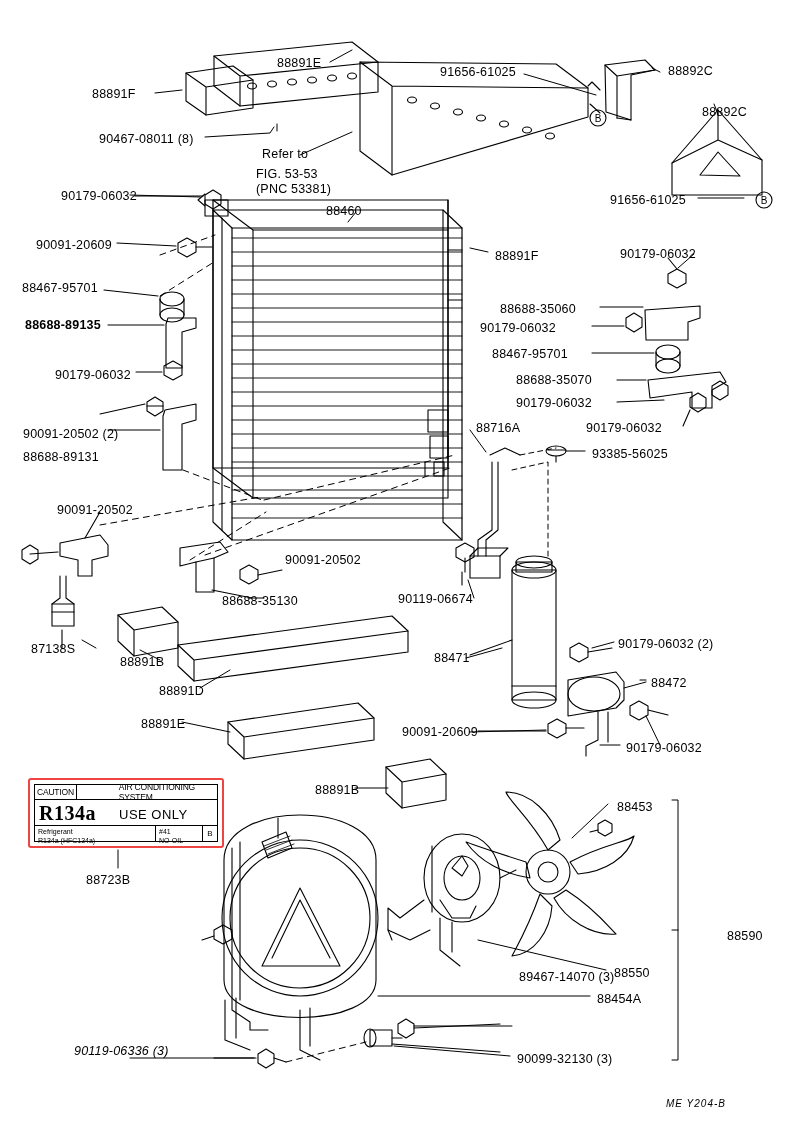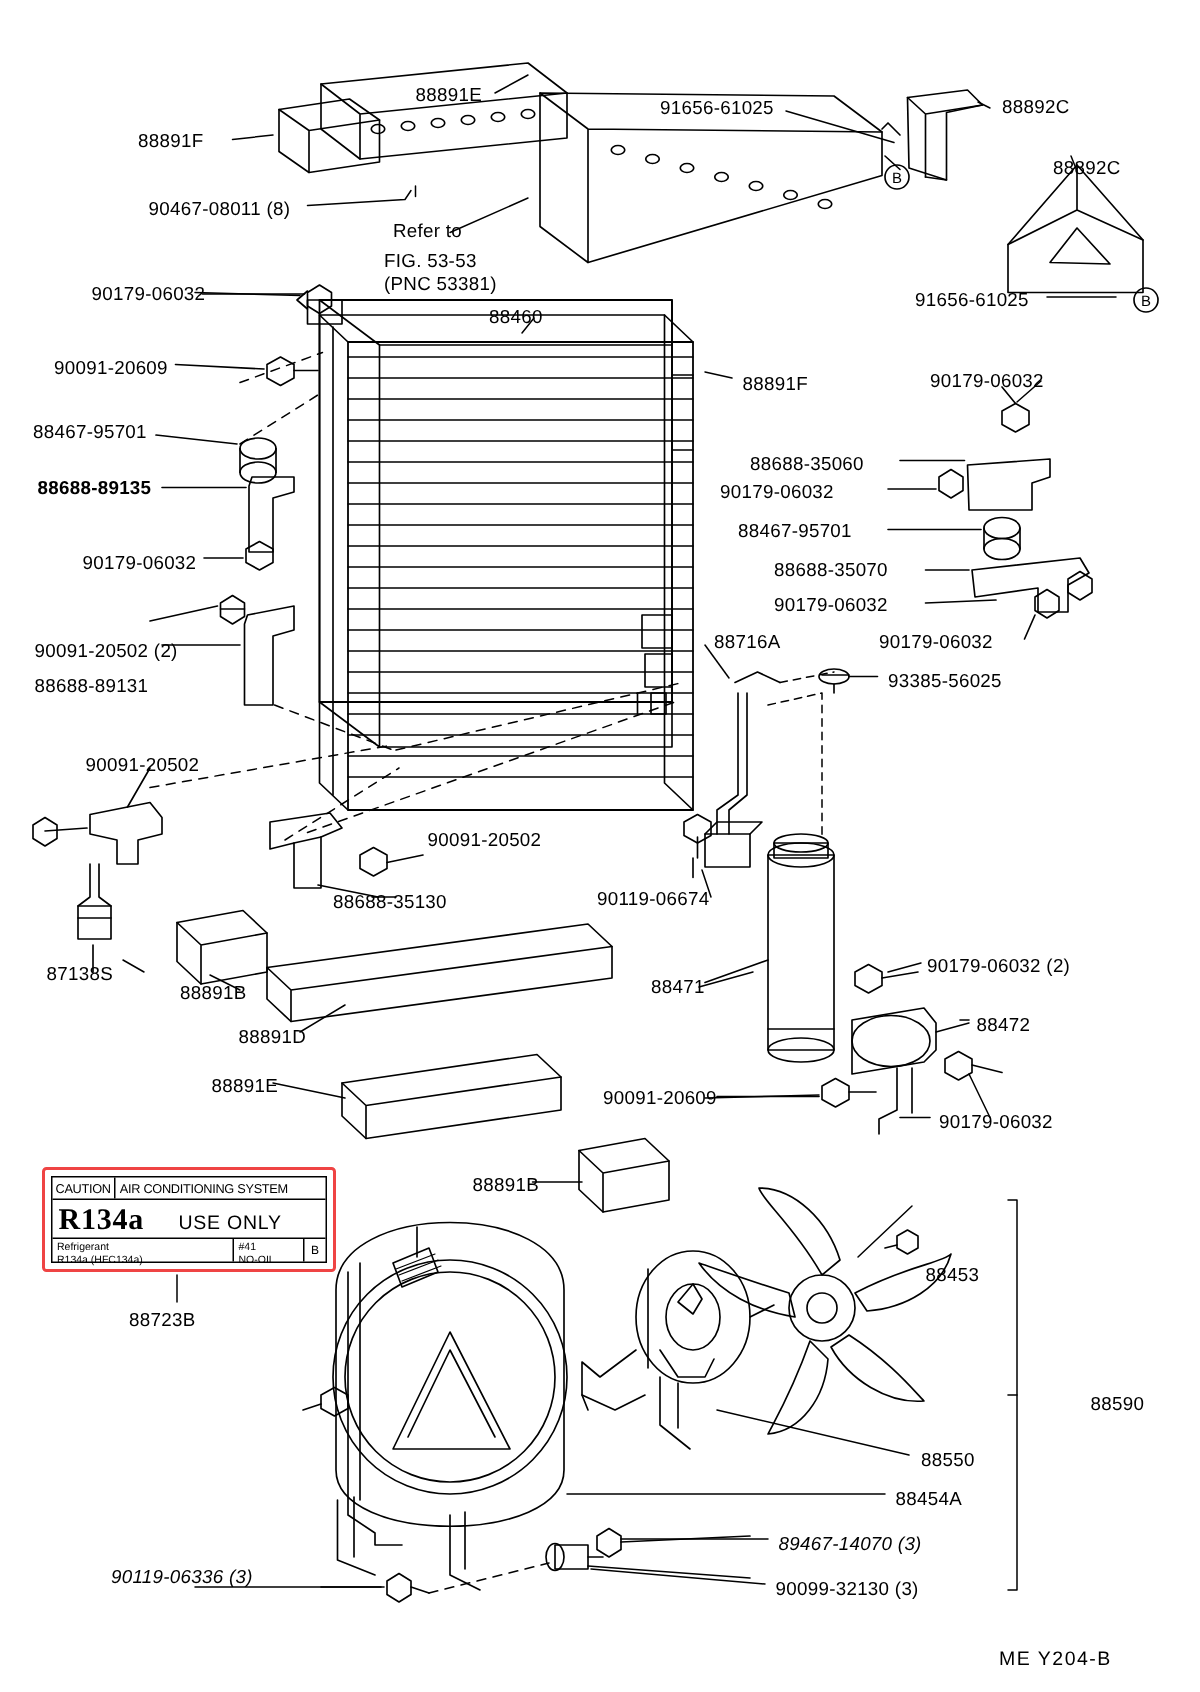--- a/index.html
+++ b/index.html
@@ -28,21 +28,21 @@
     pointer-events: none;
   }
   .lbl {
     position: absolute;
     font-size: 12.5px;
     letter-spacing: 0.2px;
     white-space: nowrap;
     font-family: "Liberation Sans", sans-serif;
     color: #000;
   }
-  .lbl.footer { font-size: 13px; letter-spacing: 1px; }
+  .lbl.footer { font-size: 10px; letter-spacing: 1px; font-style: italic; }
   .caution-card {
     position: absolute;
     left: 28px;
     top: 778px;
     width: 196px;
     height: 70px;
     border: 2px solid #ef4444;
     border-radius: 3px;
     background: #fff;
     box-sizing: border-box;
@@ -68,20 +68,21 @@
   }
   .caution-top .cw {
     border-right: 1px solid #000;
     padding: 0 2px;
     height: 100%;
     display: flex;
     align-items: center;
   }
   .caution-top .ct {
     padding: 0 3px;
+    margin-left: 39px;
   }
   .r134a {
     position: absolute;
     left: 4px;
     top: 17px;
     font-size: 20px;
     font-weight: bold;
     letter-spacing: 0.5px;
     font-family: "Liberation Serif", serif;
     text-align: right;
@@ -484,25 +485,25 @@
       <div class="lbl" style="left: 31px; top: 642px;">87138S</div>
       <div class="lbl" style="left: 120px; top: 655px;">88891B</div>
       <div class="lbl" style="left: 434px; top: 651px;">88471</div>
       <div class="lbl" style="left: 618px; top: 637px;">90179-06032 (2)</div>
       <div class="lbl" style="left: 159px; top: 684px;">88891D</div>
       <div class="lbl" style="left: 651px; top: 676px;">88472</div>
       <div class="lbl" style="left: 141px; top: 717px;">88891E</div>
       <div class="lbl" style="left: 402px; top: 725px;">90091-20609</div>
       <div class="lbl" style="left: 626px; top: 741px;">90179-06032</div>
       <div class="lbl" style="left: 315px; top: 783px;">88891B</div>
-      <div class="lbl" style="left: 617px; top: 800px; margin-top: 43px;">88453</div>
+      <div class="lbl" style="left: 617px; top: 800px;">88453</div>
       <div class="lbl" style="left: 86px; top: 873px;">88723B</div>
       <div class="lbl" style="left: 679px; top: 929px; margin-left: 48px;">88590</div>
       <div class="lbl" style="left: 614px; top: 966px;">88550</div>
       <div class="lbl" style="left: 597px; top: 992px;">88454A</div>
-      <div class="lbl" style="left: 519px; top: 1022px; font-style: italic;">89467-14070 (3)</div>
+      <div class="lbl" style="left: 519px; top: 970px;">89467-14070 (3)</div>
       <div class="lbl" style="left: 517px; top: 1052px;">90099-32130 (3)</div>
       <div class="lbl" style="left: 74px; top: 1044px; font-style: italic;">90119-06336 (3)</div>
     </div>
 
   <div class="lbl footer" style="left:666px; top:1098px;">ME Y204-B</div>
 
 </div>
 
 </body></html>

